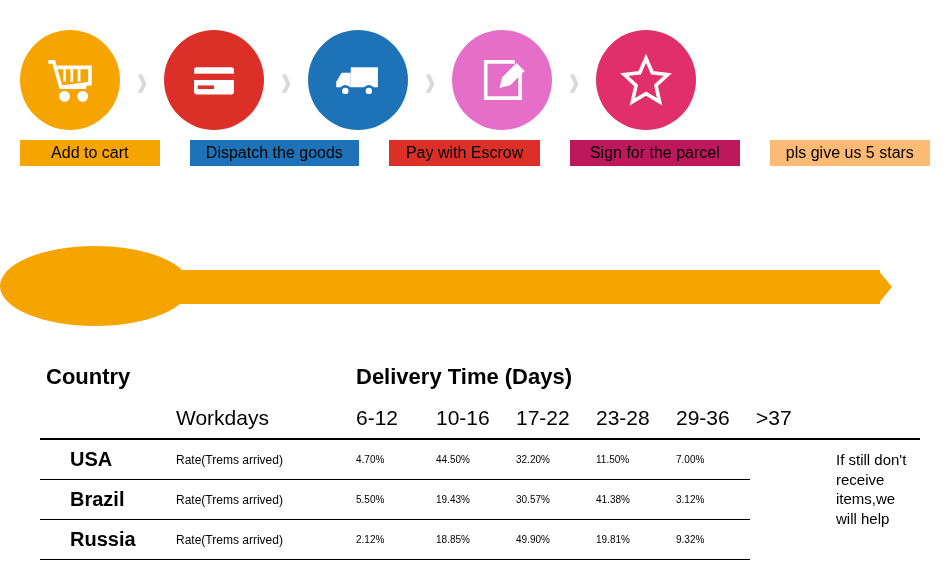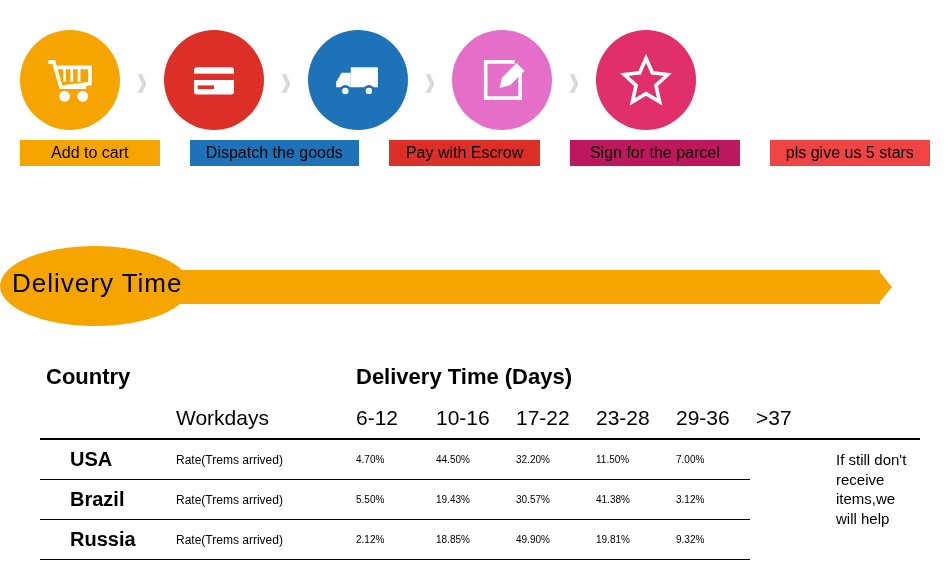--- a/index.html
+++ b/index.html
@@ -183,27 +183,26 @@
       </svg>
     </div>
   </div>
 </div>
 
 <div class="labels-row">
   <div class="label-box" style="background:#f6a500;width:148px">Add to cart</div>
   <div class="label-box" style="background:#1e73b8;width:180px">Dispatch the goods</div>
   <div class="label-box" style="background:#db2f27;width:160px">Pay with Escrow</div>
   <div class="label-box" style="background:#be185d;width:180px">Sign for the parcel</div>
-  <div class="label-box" style="background:#ef4444;width:170px">pls give us 5 stars</div>
+  <div class="label-box" style="background:#fdba74;width:170px">pls give us 5 stars</div>
 </div>
 
 <div class="banner-wrap">
   <div class="ellipse"></div>
   <div class="bar"></div>
-  <div class="banner-text">Delivery Time</div>
 </div>
 
 <table class="delivery">
   <tbody>
       <tr class="hdr-row">
     <th class="w-country">Country</th>
     <th class="w-rate"></th>
     <th colspan="6">Delivery Time (Days)</th>
     <th></th>
   </tr>

